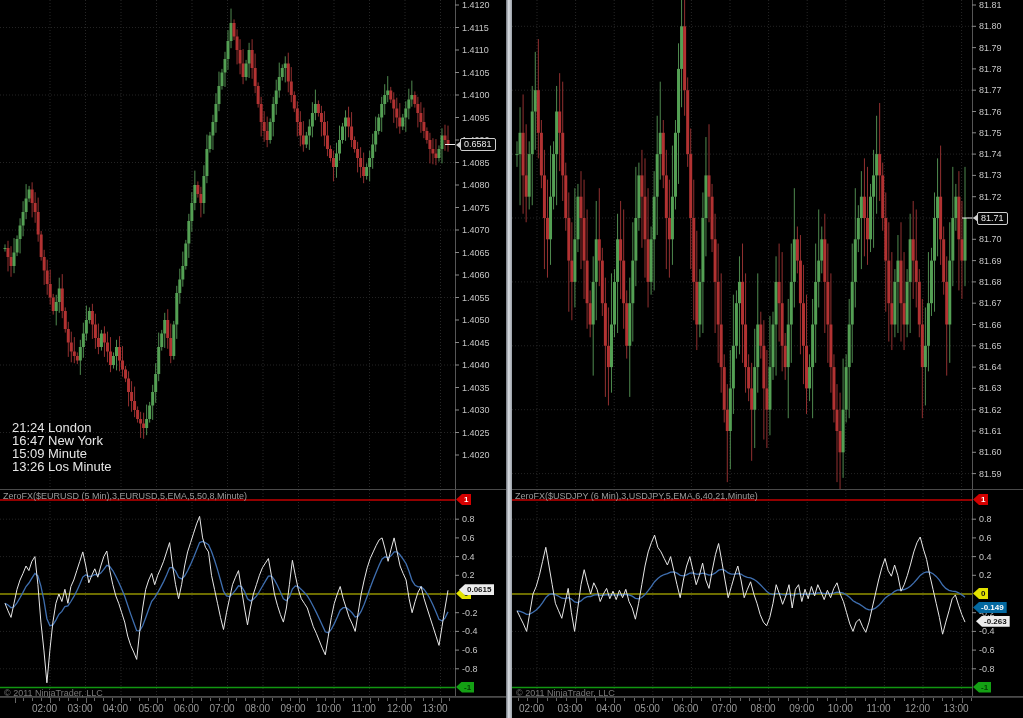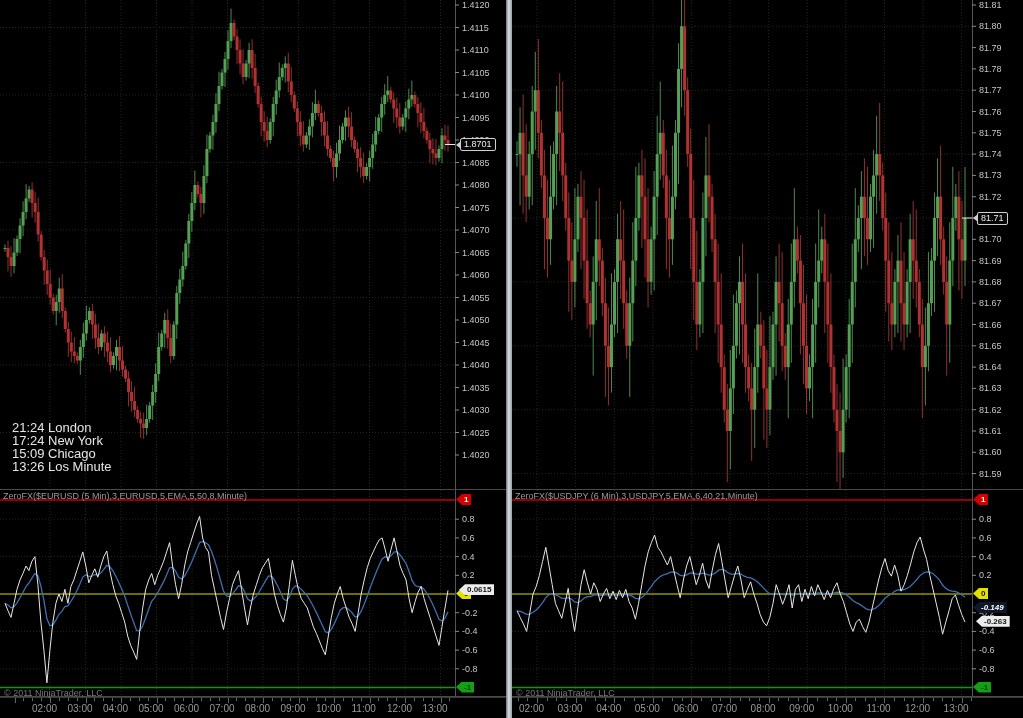--- a/index.html
+++ b/index.html
@@ -21,21 +21,21 @@
   .clock .t{display:inline-block;width:36px;}
   .pmarker{position:absolute;z-index:5;background:#060606;border:1px solid #cfcfcf;border-radius:2px;
     color:#ececec;font-size:9px;line-height:11px;padding:0 3px;white-space:nowrap;}
   .pmarker::before{content:'';position:absolute;left:-5px;top:50%;transform:translateY(-50%);
     border-right:5px solid #cfcfcf;border-top:4px solid transparent;border-bottom:4px solid transparent;}
   .tag{position:absolute;z-index:5;font-size:8px;font-weight:bold;line-height:11px;height:11px;
     padding:0 3px 0 8px;clip-path:polygon(0 50%,6px 0,100% 0,100% 100%,6px 100%);white-space:nowrap;}
   .tag.red{background:#d40000;color:#fff;}
   .tag.yellow{background:#e2e200;color:#111;}
   .tag.green{background:#14a014;color:#062;color:#033d03;}
-  .tag.blue{background:#0f172a;color:#fff;font-style:italic;}
+  .tag.blue{background:#0369a1;color:#fff;}
   .tag.white{background:#ececec;color:#111;}
   .time-label{position:absolute;top:5px;width:36px;text-align:left;font-size:10px;color:#9a9a9a;}
   .ttick{position:absolute;top:0;width:1px;background:#666;}
 </style>
 </head>
 <body>
 
 <div class="workspace">
 
   <div class="panel" id="panel-0">
@@ -396,25 +396,25 @@
           <text x="462" y="390.5" fill="#c6c6c6" font-size="9" font-family="&quot;Liberation Sans&quot;,sans-serif">1.4035</text>
           <line x1="455" y1="410" x2="459" y2="410" stroke="#8a8a8a"></line>
           <text x="462" y="413" fill="#c6c6c6" font-size="9" font-family="&quot;Liberation Sans&quot;,sans-serif">1.4030</text>
           <line x1="455" y1="432.5" x2="459" y2="432.5" stroke="#8a8a8a"></line>
           <text x="462" y="435.5" fill="#c6c6c6" font-size="9" font-family="&quot;Liberation Sans&quot;,sans-serif">1.4025</text>
           <line x1="455" y1="455" x2="459" y2="455" stroke="#8a8a8a"></line>
           <text x="462" y="458" fill="#c6c6c6" font-size="9" font-family="&quot;Liberation Sans&quot;,sans-serif">1.4020</text>
         </svg>
       <div class="clock">
         <div><span class="t">21:24</span><span>London</span></div>
-        <div><span class="t">17:24</span><span>New York</span></div>
-        <div><span class="t">15:09</span><span>Chicago</span></div>
+        <div><span class="t">16:47</span><span>New York</span></div>
+        <div><span class="t">15:09</span><span>Minute</span></div>
         <div><span class="t">13:26</span><span>Los Minute</span></div>
       </div>
-      <div class="pmarker" style="left: 460px; top: 138px;">1.8701</div>
+      <div class="pmarker" style="left: 460px; top: 138px;">0.6581</div>
     </div>
     <div class="hsplit" style="top:489px"></div>
     <div class="indicator-area">
       <svg class="ind-svg" width="506" height="206">
           <line x1="50" y1="0" x2="50" y2="206" stroke="#262626" stroke-dasharray="1 2"></line>
           <line x1="85.5" y1="0" x2="85.5" y2="206" stroke="#262626" stroke-dasharray="1 2"></line>
           <line x1="121" y1="0" x2="121" y2="206" stroke="#262626" stroke-dasharray="1 2"></line>
           <line x1="156.5" y1="0" x2="156.5" y2="206" stroke="#262626" stroke-dasharray="1 2"></line>
           <line x1="192" y1="0" x2="192" y2="206" stroke="#262626" stroke-dasharray="1 2"></line>
           <line x1="227.5" y1="0" x2="227.5" y2="206" stroke="#262626" stroke-dasharray="1 2"></line>

